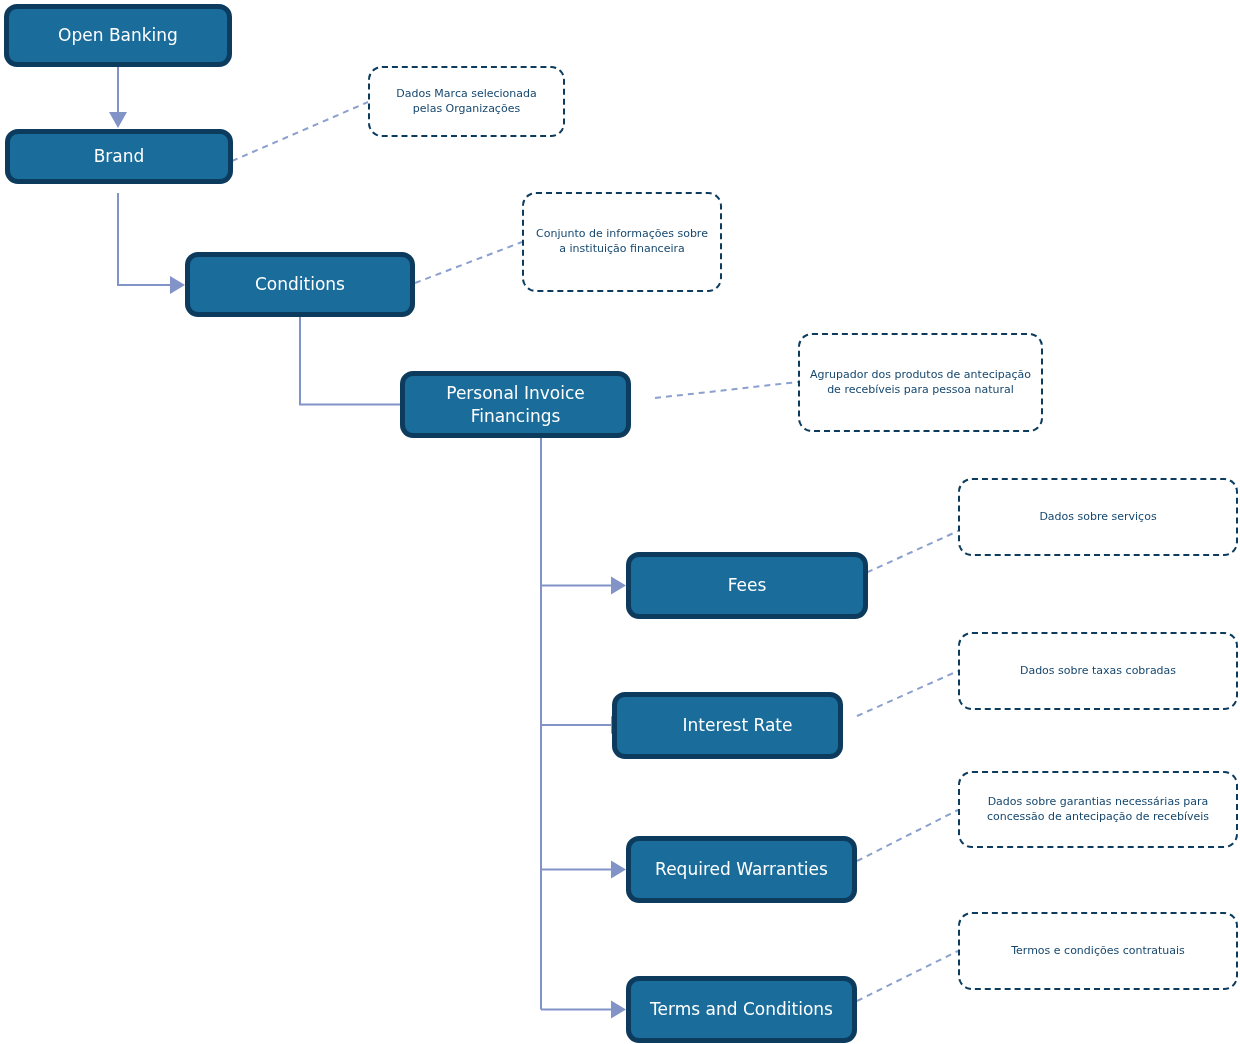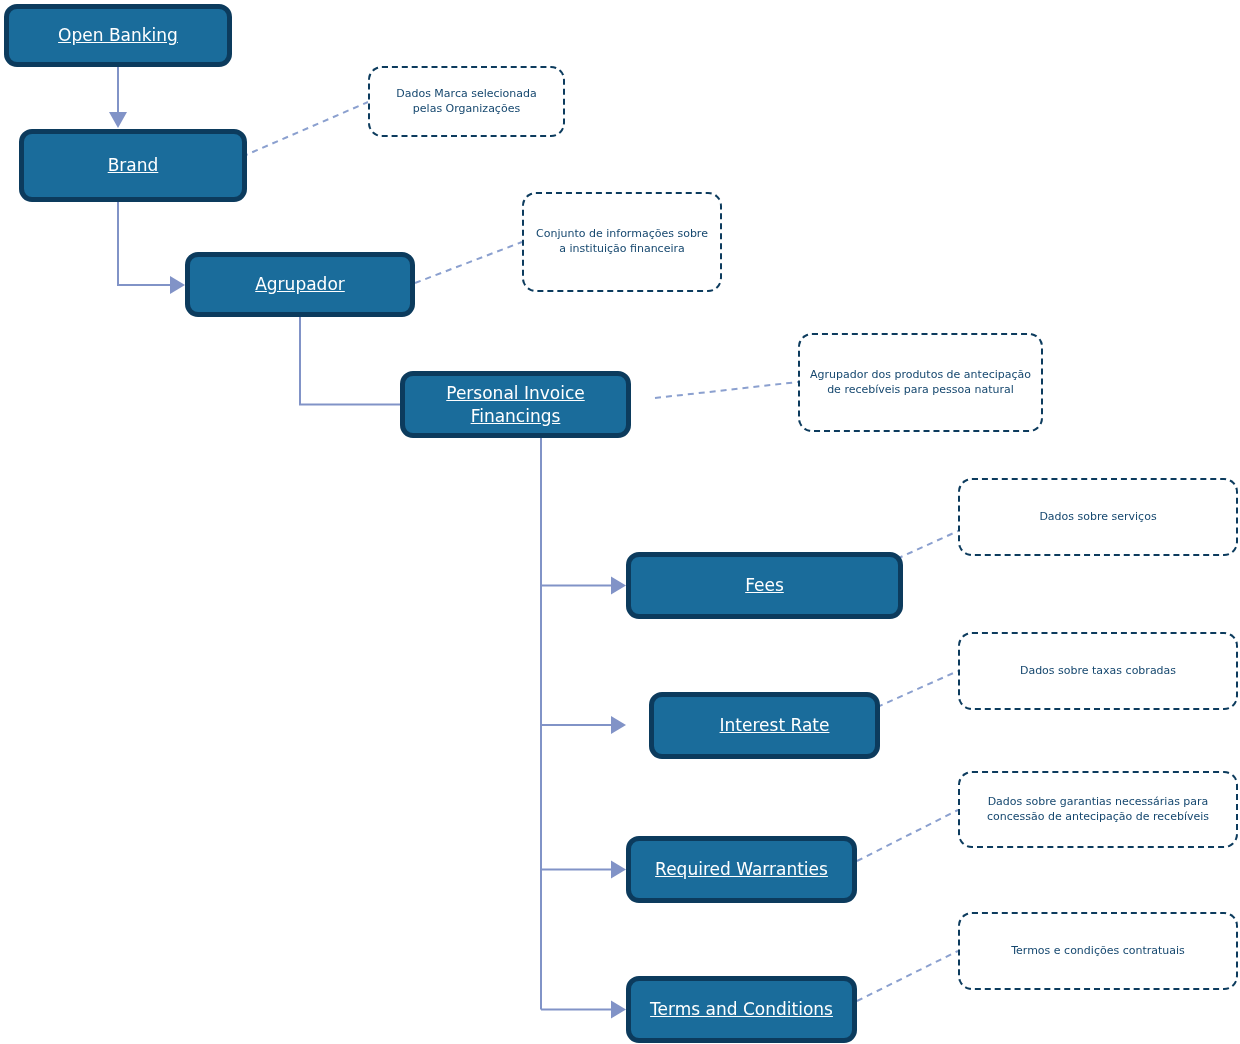--- a/index.html
+++ b/index.html
@@ -24,21 +24,20 @@
     border: 5px solid #0C3B5D;
     border-radius: 13px;
     color: #FFFFFF;
     display: flex;
     align-items: center;
     justify-content: center;
     text-align: center;
     font-size: 17px;
     line-height: 1.3;
     padding: 4px 8px;
-    text-decoration: underline;
   }
   .annotation {
     position: absolute;
     box-sizing: border-box;
     border: 2px dashed #0C3B5D;
     border-radius: 14px;
     background: #ffffff;
     color: #16486F;
     display: flex;
     align-items: center;
@@ -85,37 +84,37 @@
       <polygon points="611,716 611,734 626,725"></polygon>
       <polygon points="611,860.5 611,878.5 626,869.5"></polygon>
       <polygon points="611,1000.5 611,1018.5 626,1009.5"></polygon>
     </g>
   </svg>
 
   <div class="node" style="left:4px; top:4px; width:228px; height:63px;">
     <span>Open Banking</span>
   </div>
 
-  <div class="node" style="left:19px; top:129px; width:228px; height:73px;">
+  <div class="node" style="left:5px; top:129px; width:228px; height:55px;">
     <span>Brand</span>
   </div>
 
   <div class="node" style="left:185px; top:252px; width:230px; height:65px;">
-    <span>Agrupador</span>
+    <span>Conditions</span>
   </div>
 
   <div class="node" style="left:400px; top:371px; width:231px; height:67px;">
     <span>Personal Invoice Financings</span>
   </div>
 
-  <div class="node" style="left:626px; top:552px; width:277px; height:67px;">
+  <div class="node" style="left:626px; top:552px; width:242px; height:67px;">
     <span>Fees</span>
   </div>
 
-  <div class="node" style="left:649px; top:692px; width:231px; height:67px;padding-left:28px;">
+  <div class="node" style="left:612px; top:692px; width:231px; height:67px;padding-left:28px;">
     <span>Interest Rate</span>
   </div>
 
   <div class="node" style="left:626px; top:836px; width:231px; height:67px;text-align:right;">
     <span>Required Warranties</span>
   </div>
 
   <div class="node" style="left:626px; top:976px; width:231px; height:67px;">
     <span>Terms and Conditions</span>
   </div>

